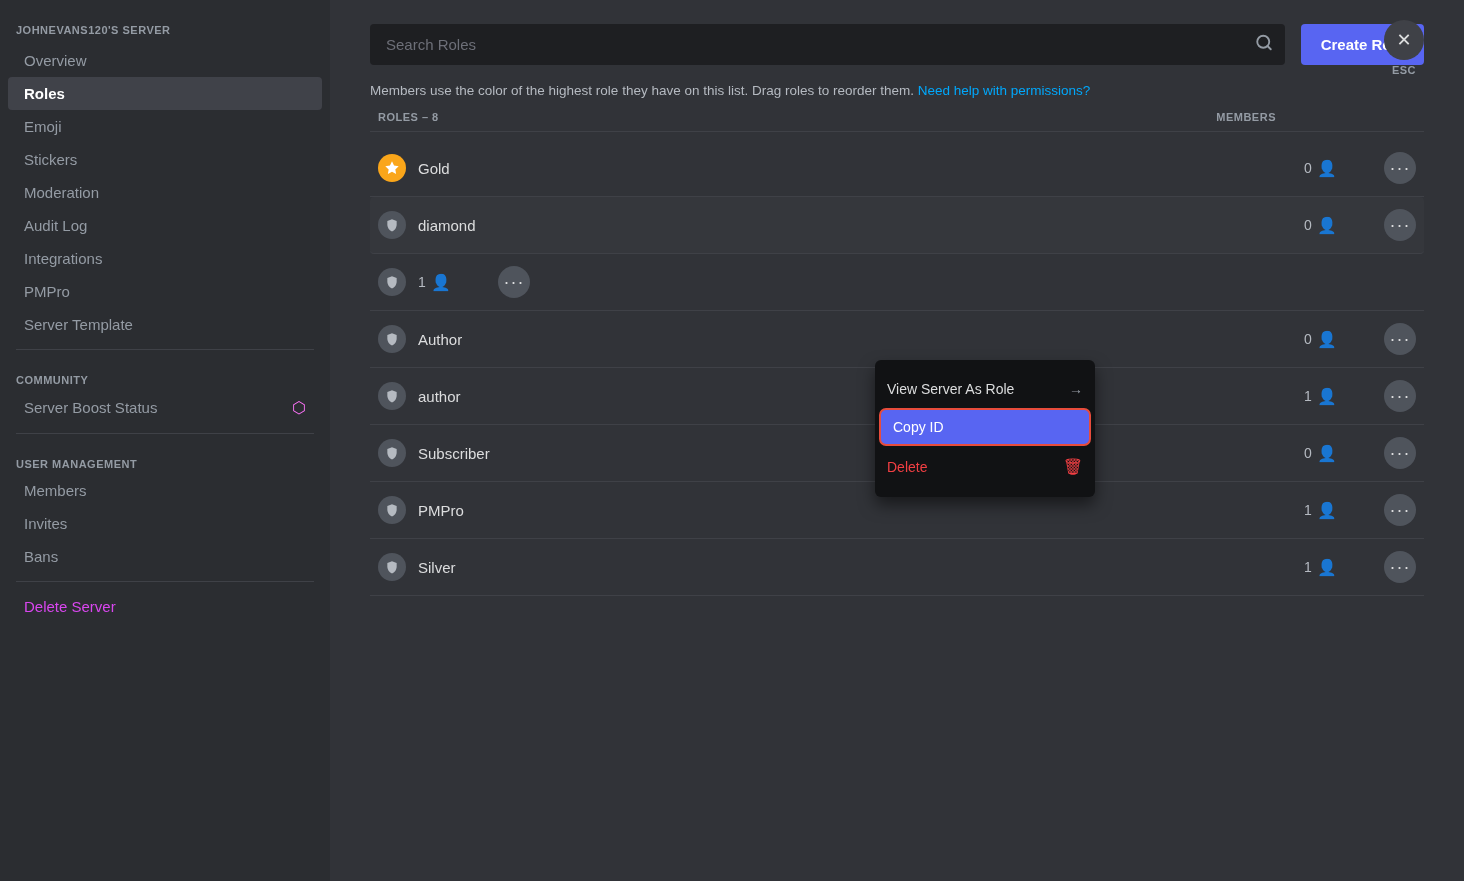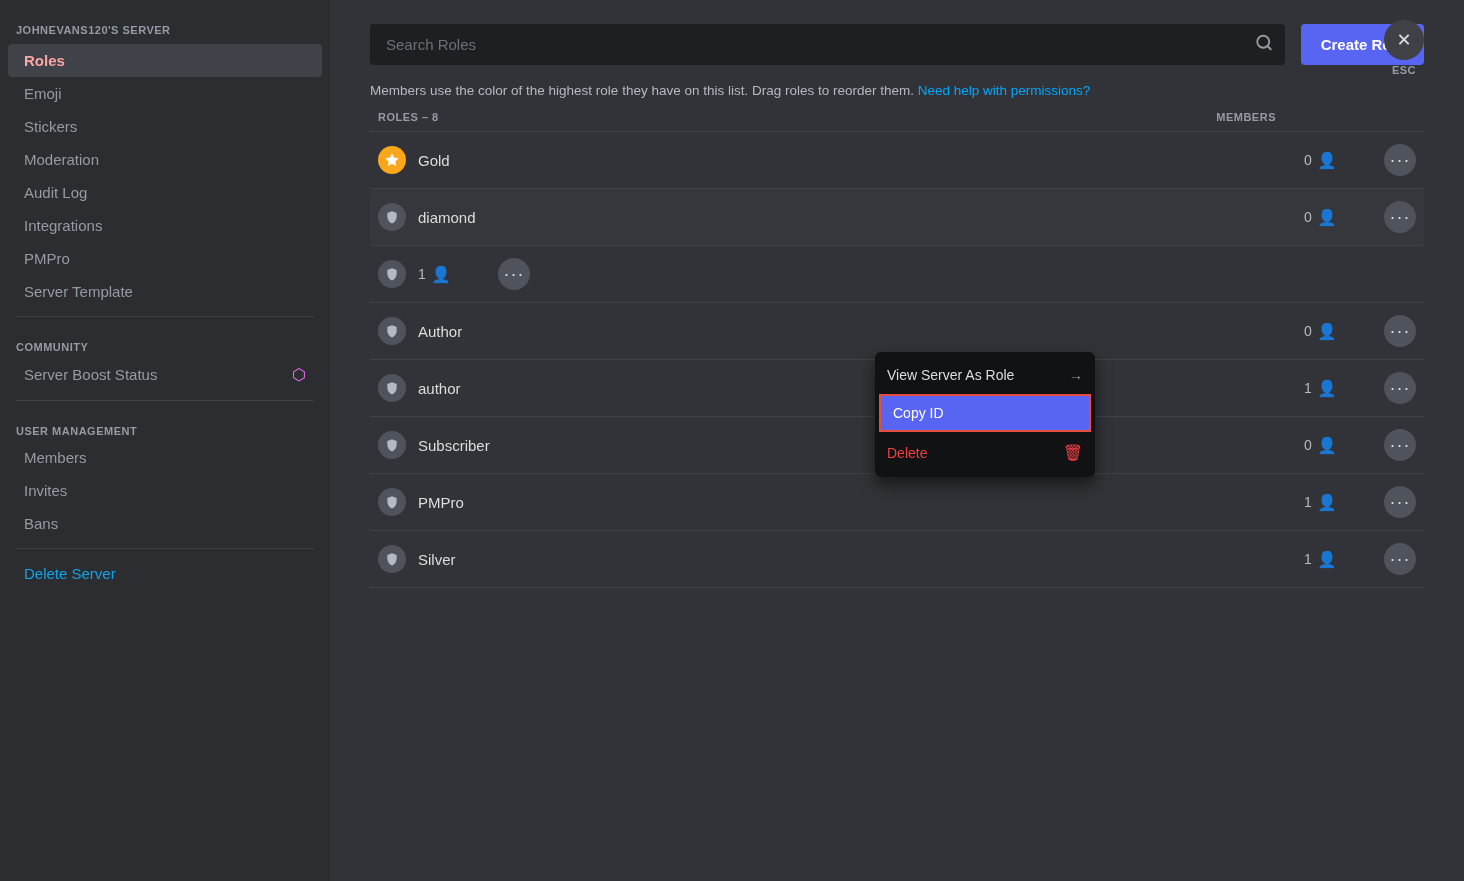--- a/index.html
+++ b/index.html
@@ -35,21 +35,21 @@
       padding: 8px 16px;
       cursor: pointer;
       border-radius: 4px;
       margin: 0 8px;
       font-size: 15px;
       color: #949ba4;
       position: relative;
     }
     .sidebar-item.active {
       background: #404249;
-      color: #fca5a5;
+      color: #ffffff;
       font-weight: 600;
     }
     .sidebar-section-label {
       font-size: 11px;
       font-weight: 700;
       color: #949ba4;
       padding: 16px 16px 4px 16px;
       text-transform: uppercase;
       letter-spacing: 0.5px;
     }
@@ -57,21 +57,21 @@
       height: 1px;
       background: #3f4147;
       margin: 8px 16px;
     }
     .sidebar-item-boost-icon {
       margin-left: auto;
       color: #ff73fa;
       font-size: 16px;
     }
     .sidebar-item-delete {
-      color: #0ea5e9;
+      color: #d946ef;
       font-size: 15px;
     }
 
     
     .main-content {
       flex: 1;
       background: #313338;
       padding: 24px 40px 24px 40px;
       overflow-y: auto;
       position: relative;
@@ -128,21 +128,21 @@
       line-height: 1.5;
     }
     .help-link { color: #00a8fc; cursor: pointer; }
 
     
     .roles-table-header {
       display: flex;
       align-items: center;
       padding: 0 8px 8px 8px;
       border-bottom: 1px solid #3f4147;
-      margin-bottom: 0;
+      margin-bottom: 8px;
     }
     .roles-count-label {
       font-size: 11px;
       font-weight: 700;
       color: #949ba4;
       text-transform: uppercase;
       letter-spacing: 0.5px;
       flex: 1;
     }
     .members-label {
@@ -210,39 +210,39 @@
       font-size: 18px;
       letter-spacing: 1px;
       flex-shrink: 0;
     }
 
     
     .context-menu {
       position: absolute;
       background: #111214;
       border-radius: 6px;
-      padding: 6px 0;
+      padding: 12px 0;
       z-index: 100;
       min-width: 220px;
       box-shadow: 0 8px 16px rgba(0,0,0,0.5);
       top: 220px;
       left: 505px;
     }
     .context-menu-item {
       display: flex;
       align-items: center;
       justify-content: space-between;
       padding: 9px 12px;
       font-size: 14px;
       cursor: pointer;
       color: #dcddde;
     }
     .context-menu-item-copy {
       background: #5865f2;
-      border-radius: 0;
+      border-radius: 7px;
       margin: 2px 4px;
       border: 2px solid #e74c3c;
       color: #fff;
     }
     .context-menu-item-delete {
       color: #f23f43;
     }
     .context-arrow { font-size: 14px; color: #949ba4; }
     .context-delete-icon { color: #f23f43; font-size: 16px; }
 
@@ -276,20 +276,23 @@
       font-weight: 700;
       letter-spacing: 0.5px;
     }
   </style>
 </head>
 <body>
 
 <div class="sidebar">
   <div class="sidebar-server-name">JOHNEVANS120'S SERVER</div>
 
+  <div class="sidebar-item">
+    <span>Overview</span>
+  </div>
   <div class="sidebar-item active">
     <span>Roles</span>
   </div>
   <div class="sidebar-item">
     <span>Emoji</span>
   </div>
   <div class="sidebar-item">
     <span>Stickers</span>
   </div>
   <div class="sidebar-item">

